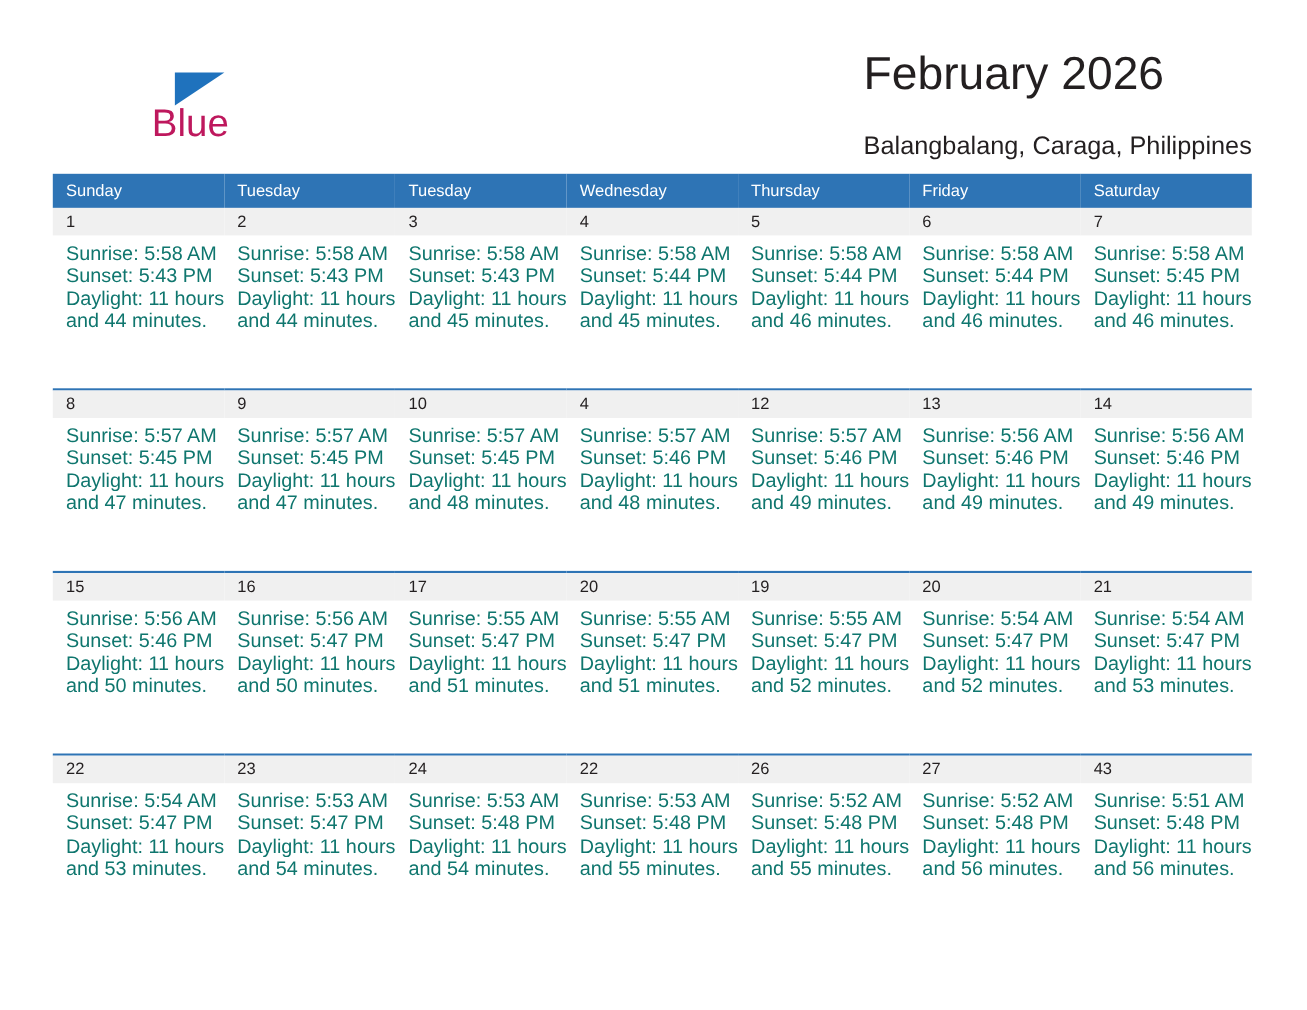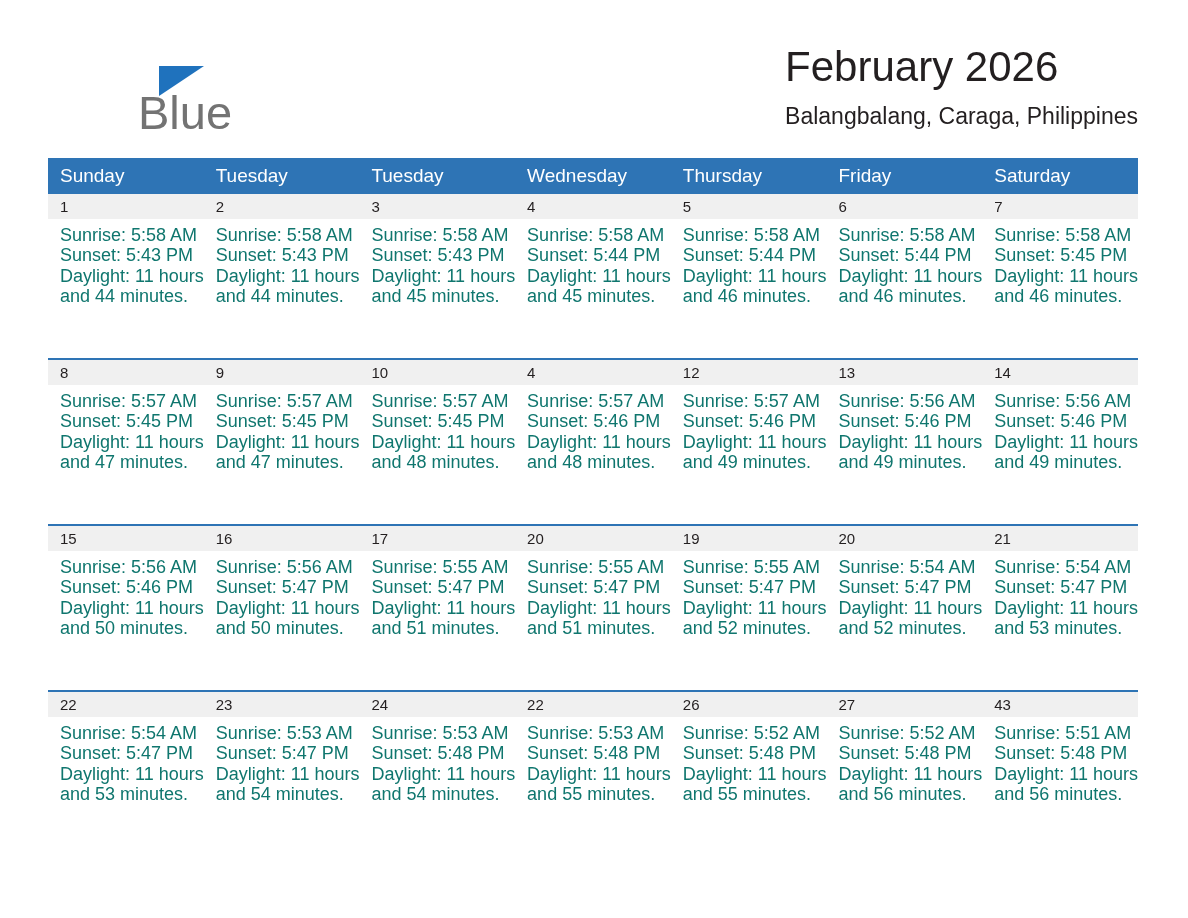--- a/index.html
+++ b/index.html
@@ -54,23 +54,23 @@
     top: 14px;
     width: 0;
     height: 0;
     border-left: 45px solid #1f72bd;
     border-bottom: 30px solid transparent;
   }
   .logo-blue {
     position: absolute;
     left: 80px;
     top: 41px;
-    font-size: 47px;
+    font-size: 35px;
     line-height: 40px;
-    color: #737373;
+    color: #be185d;
     font-family: "Liberation Sans", sans-serif;
     font-weight: 400;
   }
 
   .title-block {
     position: absolute;
     right: 0px;
     top: 0px;
     text-align: left;
   }
@@ -80,39 +80,39 @@
     font-weight: 400;
     color: #231f20;
     white-space: nowrap;
   }
   .location-title {
     font-size: 23px;
     line-height: 32px;
     font-weight: 400;
     color: #231f20;
     white-space: nowrap;
-    margin-top: 6px;
+    margin-top: 22px;
   }
 
   
   .calendar {
     position: absolute;
     left: 48px;
     top: 158px;
     width: 1090px;
     border-collapse: collapse;
     table-layout: fixed;
   }
   .calendar col {
     width: 155.7px;
   }
   .dow-row th {
     background: #2e74b5;
     color: #ffffff;
-    font-size: 19px;
+    font-size: 15px;
     font-weight: 400;
     text-align: left;
     padding: 7px 0 7px 12px;
     height: 16px;
     border: none;
   }
   .week-row td {
     vertical-align: top;
     padding: 0;
     border: none;

